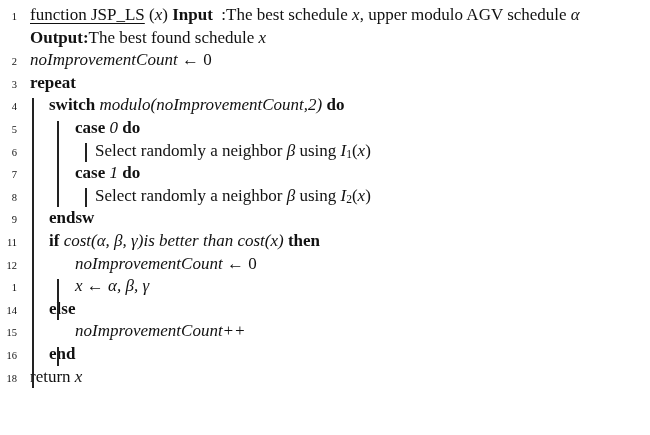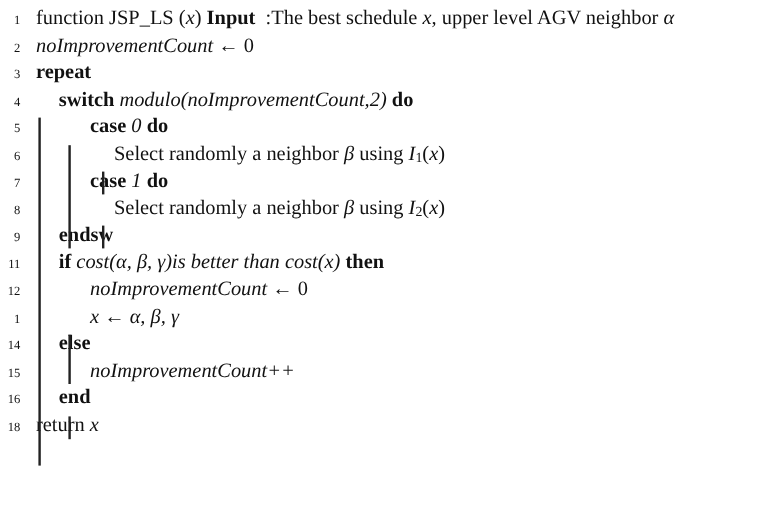--- a/index.html
+++ b/index.html
@@ -29,34 +29,35 @@
     font-size:10.5px;
     color:#111111;
   }
   .content{display:inline-block;white-space:pre;}
   .ind0{padding-left:13px;}
   .ind1{padding-left:32px;}
   .ind2{padding-left:58px;text-align:center;}
   .ind3{padding-left:78px;}
   .st-b{font-weight:bold;margin-top:32px;}
   .st-i{font-style:italic;}
-  .st-u{text-underline-offset:3px;}
+  .st-u{text-decoration:underline;text-underline-offset:3px;}
   .st-sub{font-size:0.68em;vertical-align:-0.2em;}
   .vbar{
     position:absolute;
     width:1.5px;
     background:#222222;
   }
 </style>
 </head>
 <body>
 
 <div id="page">
   <div id="algo-body">
-      <div class="line"><span class="num">1</span><span class="content ind0"><span class="st-u">function JSP_LS</span><span> (</span><span class="st-i">x</span><span>) </span><span class="st-b">Input</span><span>  :</span><span>The best schedule </span><span class="st-i">x</span><span>, upper level AGV neighbor </span><span class="st-i">α</span></span></div>
+      <div class="line"><span class="num">1</span><span class="content ind0"><span class="st-u">function JSP_LS</span><span> (</span><span class="st-i">x</span><span>) </span><span class="st-b">Input</span><span>  :</span><span>The best schedule </span><span class="st-i">x</span><span>, upper modulo AGV schedule </span><span class="st-i">α</span></span></div>
+      <div class="line"><span class="num"></span><span class="content ind0"><span class="st-b">Output:</span><span>The best found schedule </span><span class="st-i">x</span></span></div>
       <div class="line"><span class="num">2</span><span class="content ind0"><span class="st-i">noImprovementCount</span><span> ← 0</span></span></div>
       <div class="line"><span class="num">3</span><span class="content ind0"><span class="st-b">repeat</span></span></div>
       <div class="line"><span class="num">4</span><span class="content ind1"><span class="st-b">switch </span><span class="st-i">modulo(noImprovementCount,2)</span><span> </span><span class="st-b">do</span></span></div>
       <div class="line"><span class="num">5</span><span class="content ind2"><span class="st-b">case </span><span class="st-i">0</span><span> </span><span class="st-b">do</span></span></div>
       <div class="line"><span class="num">6</span><span class="content ind3"><span>Select randomly a neighbor </span><span class="st-i">β</span><span> using </span><span class="st-i">I</span><span class="st-sub">1</span><span>(</span><span class="st-i">x</span><span>)</span></span></div>
       <div class="line"><span class="num">7</span><span class="content ind2"><span class="st-b">case </span><span class="st-i">1</span><span> </span><span class="st-b">do</span></span></div>
       <div class="line"><span class="num">8</span><span class="content ind3"><span>Select randomly a neighbor </span><span class="st-i">β</span><span> using </span><span class="st-i">I</span><span class="st-sub">2</span><span>(</span><span class="st-i">x</span><span>)</span></span></div>
       <div class="line"><span class="num">9</span><span class="content ind1"><span class="st-b">endsw</span></span></div>
       <div class="line"><span class="num">11</span><span class="content ind1"><span class="st-b">if </span><span class="st-i">cost(α, β, γ)is better than cost(x)</span><span> </span><span class="st-b">then</span></span></div>
       <div class="line"><span class="num">12</span><span class="content ind2"><span class="st-i">noImprovementCount</span><span> ← 0</span></span></div>

